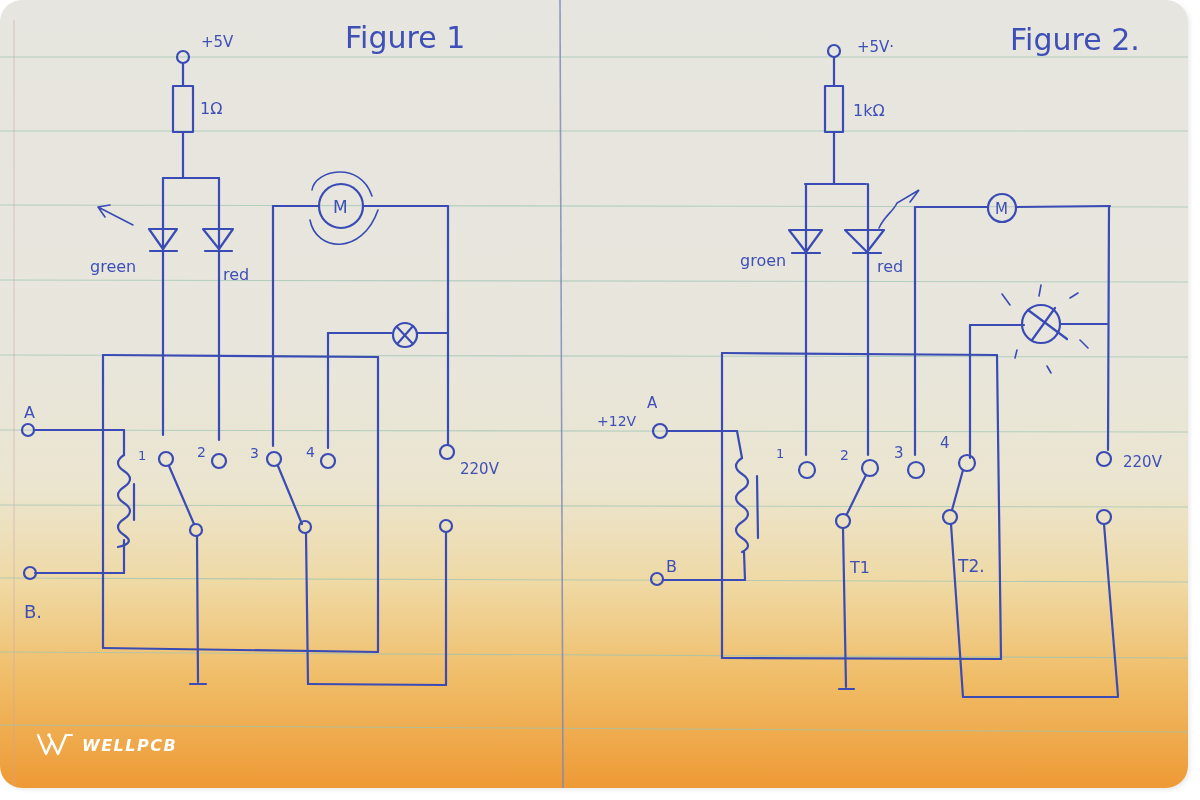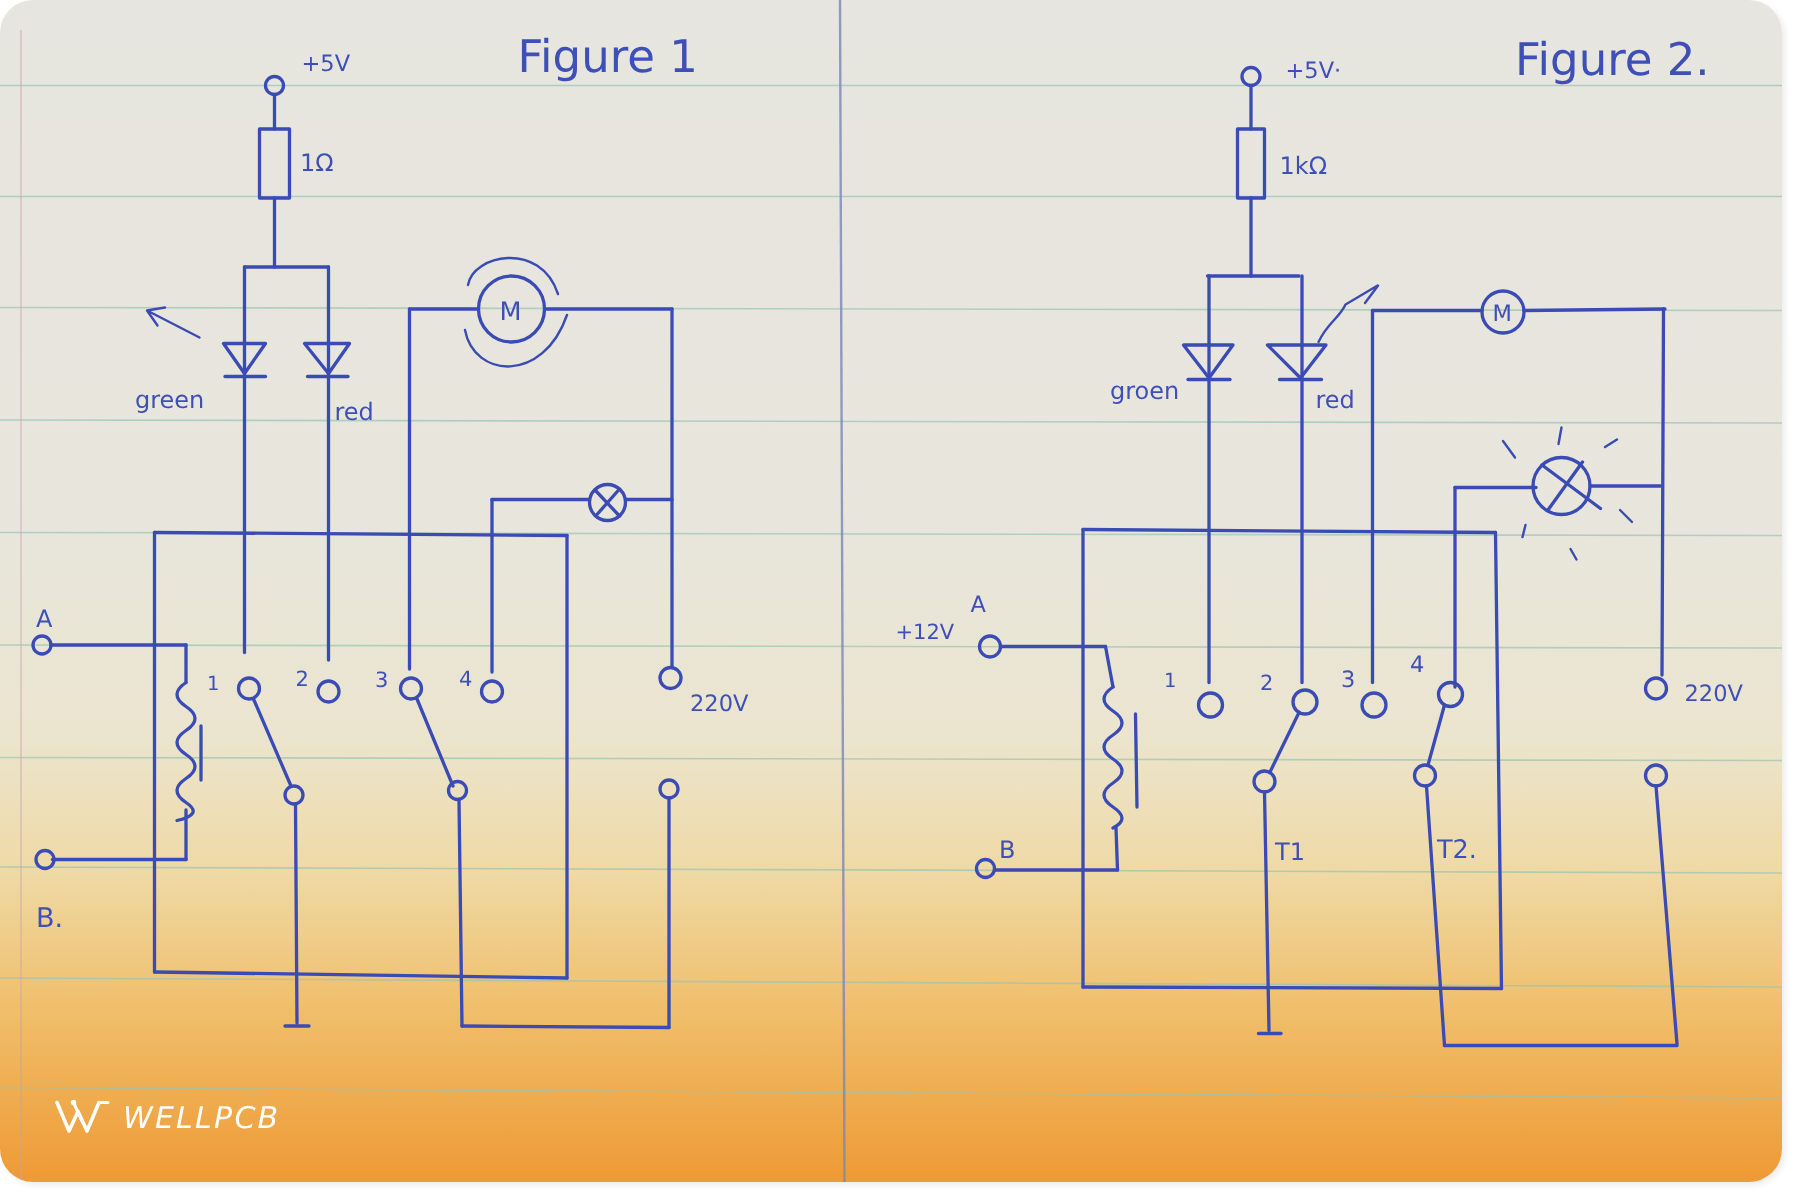--- a/index.html
+++ b/index.html
@@ -17,22 +17,22 @@
   .ink { stroke:#3a4bb5; fill:none; stroke-width:2.2; stroke-linecap:round; stroke-linejoin:round; }
   .ink-thin { stroke:#3a4bb5; fill:none; stroke-width:1.6; stroke-linecap:round; }
   .rule { stroke:#9cc4b2; stroke-width:1.1; opacity:0.7; }
   .margin { stroke:#c9a2a8; stroke-width:1; opacity:0.55; }
   .divider { stroke:#7c86b8; stroke-width:1.6; opacity:0.8; }
   .logo {
     position:absolute; left:36px; top:732px; display:flex; align-items:center; gap:6px;
     color:#ffffff;
   }
   .logo-text {
-    font-family:"DejaVu Sans", sans-serif; font-weight:normal; font-style:italic;
-    font-size:20px; letter-spacing:1.5px; color:#ffffff;
+    font-family:"DejaVu Sans", sans-serif; font-weight:bold; font-style:italic;
+    font-size:16px; letter-spacing:1.5px; color:#ffffff;
   }
 </style>
 </head>
 <body>
 
 <div class="card card-top-left">
   <svg class="sheet" width="1188" height="788" viewBox="0 0 1188 788" xmlns="http://www.w3.org/2000/svg">
 
     <g>
       <line class="rule" x1="0" y1="57" x2="1188" y2="57"></line>

